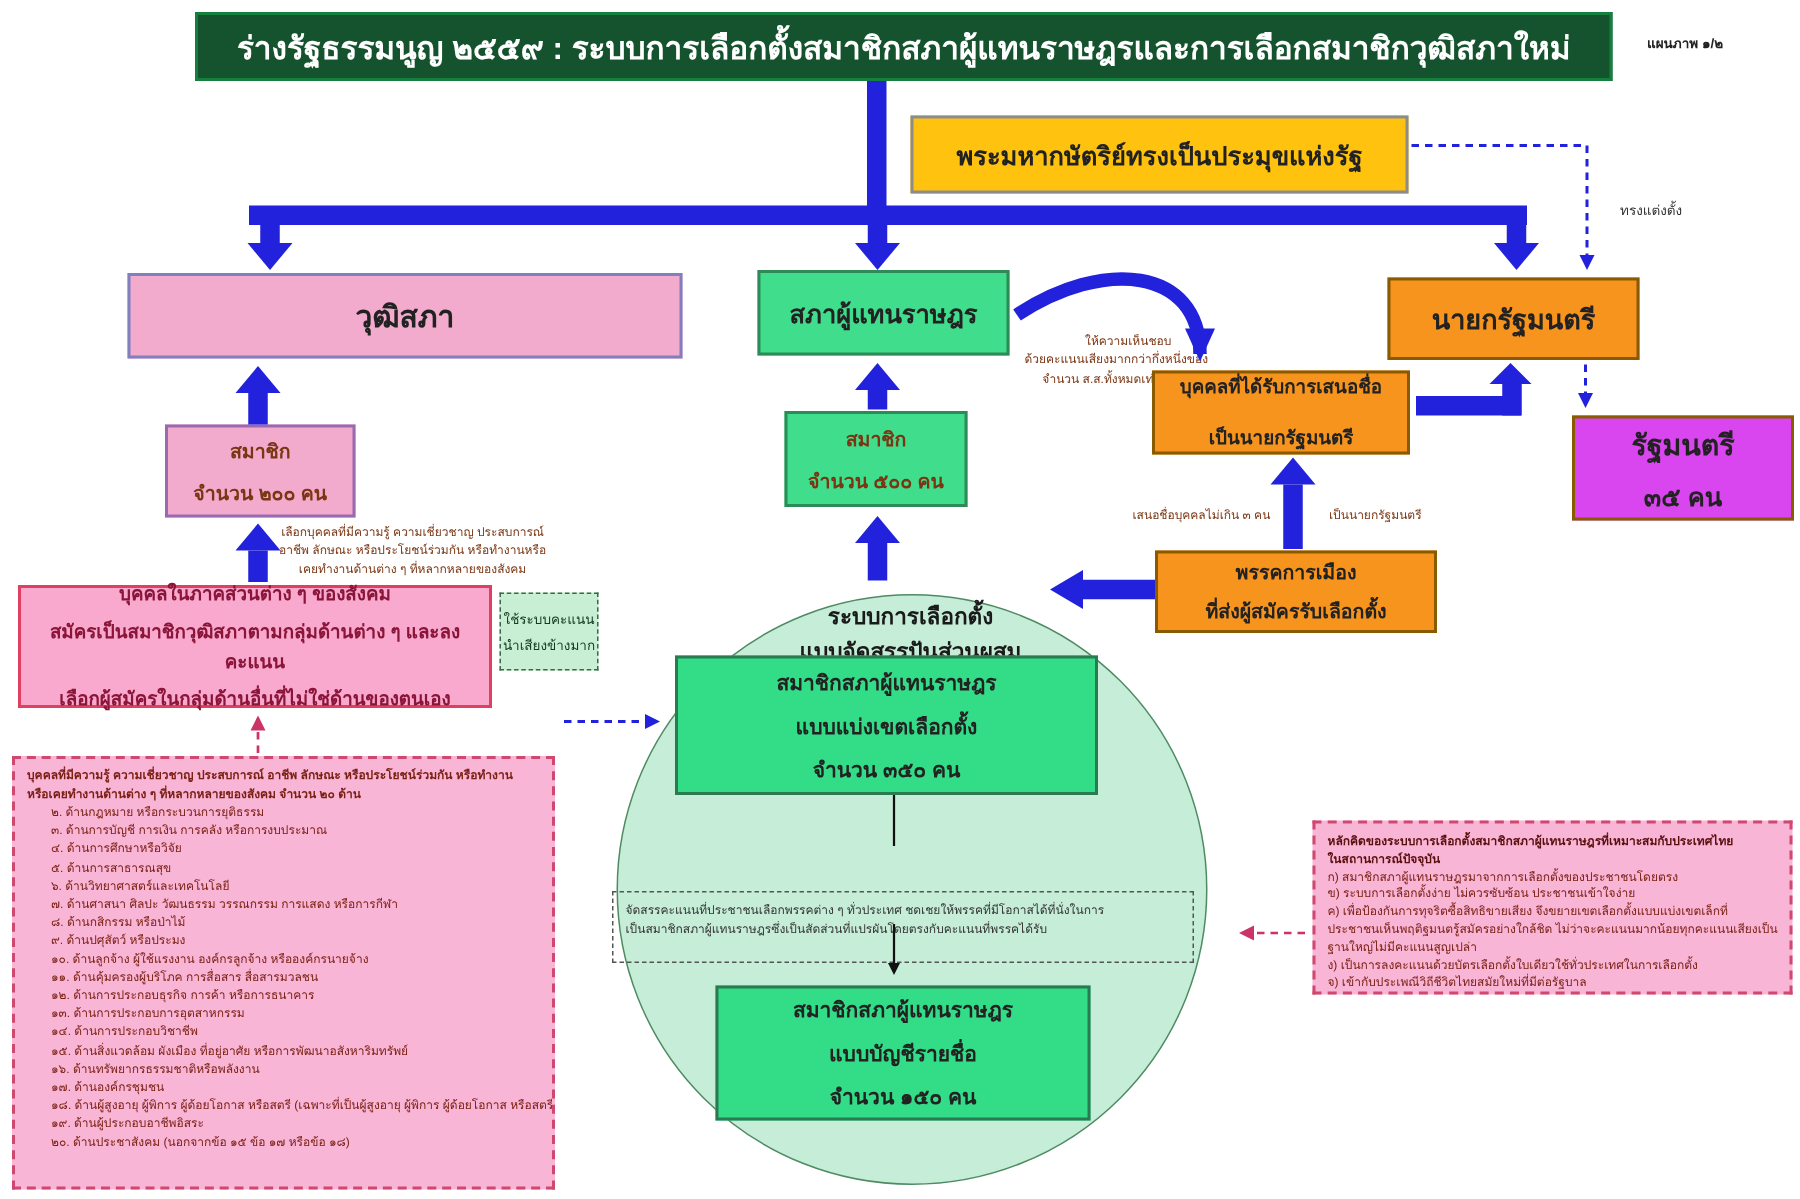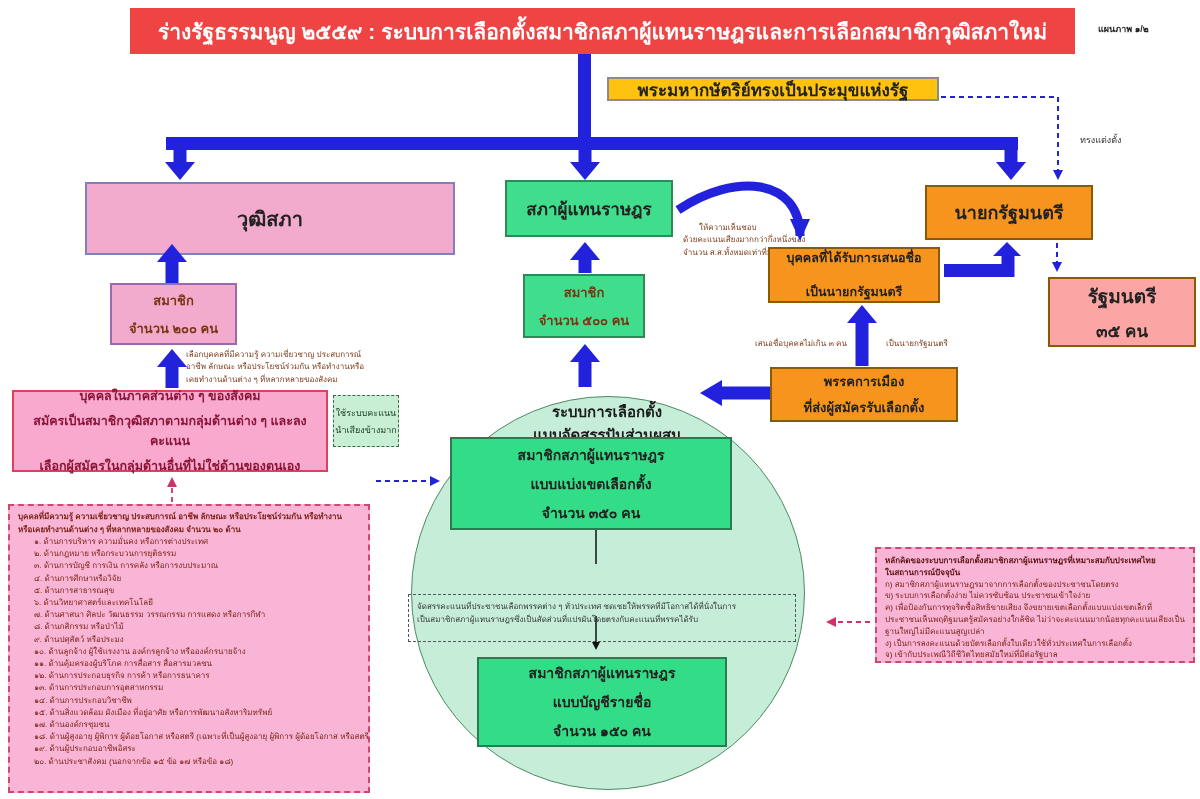--- a/index.html
+++ b/index.html
@@ -1,47 +1,47 @@
 <!DOCTYPE html>
 <html><head>
 <meta charset="utf-8">
 <style>
   html,body{margin:0;padding:0;background:#ffffff;}
   body{font-family:"Liberation Sans","DejaVu Sans",sans-serif;}
   #canvas{position:relative;width:1200px;height:799px;background:#ffffff;overflow:hidden;}
   .abs{position:absolute;}
   .box{box-sizing:border-box;display:flex;flex-direction:column;align-items:center;justify-content:center;text-align:center;}
-  .title-banner{left:130px;top:8px;width:945px;height:46px;background:#ef4444;border:2px solid #ef4444;color:#ffffff;font-size:21px;font-weight:bold;}
+  .title-banner{left:130px;top:8px;width:945px;height:46px;background:#14532d;border:2px solid #15803d;color:#ffffff;font-size:21px;font-weight:bold;}
   .corner{left:1098px;top:22px;font-size:9px;font-weight:bold;color:#222;}
-  .king{left:607px;top:77px;width:332px;height:24px;background:#FFC20E;border:2px solid #8C8C8C;color:#222;font-size:17px;font-weight:bold;}
-  .senate{left:85px;top:182px;width:370px;height:73px;background:#F2AACD;border:2px solid #8080C0;color:#222;font-size:20px;font-weight:bold;}
+  .king{left:607px;top:77px;width:332px;height:52px;background:#FFC20E;border:2px solid #8C8C8C;color:#222;font-size:17px;font-weight:bold;}
+  .senate{left:85px;top:182px;width:370px;height:57px;background:#F2AACD;border:2px solid #8080C0;color:#222;font-size:20px;font-weight:bold;}
   .house{left:505px;top:180px;width:168px;height:57px;background:#3FDD8C;border:2px solid #2E8B57;color:#222;font-size:17px;font-weight:bold;font-family:Liberation Serif, serif;}
   .pmbox{left:925px;top:185px;width:168px;height:55px;background:#F7941E;border:2px solid #8A5A00;color:#222;font-size:18px;font-weight:bold;}
   .sen-members{left:110px;top:283px;width:127px;height:62px;background:#F2AACD;border:2px solid #9A6AB0;color:#7A3512;font-size:13px;font-weight:bold;gap:7px;}
   .hou-members{left:523px;top:274px;width:122px;height:64px;background:#3FDD8C;border:2px solid #2E8B57;color:#7A3512;font-size:13px;font-weight:bold;gap:7px;}
   .nominee{left:768px;top:247px;width:172px;height:56px;background:#F7941E;border:2px solid #8A5A00;color:#222;font-size:12.5px;font-weight:bold;gap:14px;}
-  .ministers{left:1048px;top:277px;width:148px;height:70px;background:#fca5a5;border:2px solid #8A5A00;color:#222;gap:6px;}
+  .ministers{left:1048px;top:277px;width:148px;height:70px;background:#d946ef;border:2px solid #8A5A00;color:#222;gap:6px;}
   .ministers .l1{font-size:19px;font-weight:bold;}
   .ministers .l2{font-size:17px;font-weight:bold;}
   .party{left:770px;top:367px;width:188px;height:55px;background:#F7941E;border:2px solid #8A5A00;color:#222;font-size:13px;font-weight:bold;gap:5px;}
   .sector{left:12px;top:390px;width:316px;height:82px;background:#F9A8CE;border:2px solid #E04060;color:#8A1538;font-size:12.5px;font-weight:bold;gap:5px;}
   .majority{left:333px;top:395px;width:66px;height:52px;background:#C8EFD4;border:1.5px dashed #3A6A4A;color:#143A22;font-size:9px;font-weight:normal;gap:3px;}
   .circle{left:411px;top:396px;width:392px;height:392px;border-radius:50%;background:#C5EDD8;border:1.5px solid #4E8B62;}
   .circle-title{left:411px;top:400px;width:392px;text-align:center;color:#1a1a1a;font-size:15px;font-weight:600;line-height:1.55;}
   .constituency{left:450px;top:437px;width:282px;height:93px;background:#33DD88;border:2px solid #2A7A52;color:#222;font-size:14px;font-weight:bold;gap:7px;}
   .allocation{left:408px;top:594px;width:388px;height:48px;border:1.5px dashed #555;color:#333;font-size:8px;box-sizing:border-box;padding:6px 8px;line-height:1.6;text-align:left;}
   .allocation div{white-space:nowrap;overflow:hidden;}
   .partylist{left:477px;top:657px;width:250px;height:90px;background:#33DD88;border:2px solid #2A7A52;color:#222;font-size:14px;font-weight:bold;gap:7px;}
   .grouplist{left:8px;top:504px;width:362px;height:289px;background:#F9B5D5;border:2px dashed #D04870;box-sizing:border-box;padding:5px 8px;color:#7A2014;font-size:8px;overflow:hidden;}
   .grouplist .hdr{font-weight:bold;line-height:12.5px;white-space:nowrap;}
   .grouplist .itm{line-height:12.2px;padding-left:16px;white-space:nowrap;}
   .principles{left:875px;top:547px;width:320px;height:116px;background:#F9B5D5;border:2px dashed #D04870;box-sizing:border-box;padding:6px 8px;color:#7A2014;font-size:8px;overflow:hidden;}
   .principles div{line-height:11.8px;white-space:nowrap;}
   .principles .hdr{font-weight:bold;color:#5A0F0F;}
-  .note{font-size:8px;color:#7A3512;line-height:1.55;}
+  .note{font-size:8px;color:#7A3512;line-height:1.55;text-align:center;}
   .note div{white-space:nowrap;}
   .appoint{left:1080px;top:133px;font-size:9px;color:#333;}
   svg.overlay{position:absolute;left:0;top:0;width:1200px;height:799px;pointer-events:none;}
 </style>
 </head>
 <body>
 
 <div id="canvas">
 
   <div class="abs note" style="left:683px;top:222px;">
@@ -118,35 +118,35 @@
   </div>
   <div class="abs box partylist">
     <div>สมาชิกสภาผู้แทนราษฎร</div>
     <div>แบบบัญชีรายชื่อ</div>
     <div>จำนวน ๑๕๐ คน</div>
   </div>
 
   <div class="abs grouplist">
     <div class="hdr">บุคคลที่มีความรู้ ความเชี่ยวชาญ ประสบการณ์ อาชีพ ลักษณะ หรือประโยชน์ร่วมกัน หรือทำงาน</div>
     <div class="hdr">หรือเคยทำงานด้านต่าง ๆ ที่หลากหลายของสังคม จำนวน ๒๐ ด้าน</div>
-    <div class="itm">๑. ด้านการบริหาร ความมั่นคง หรือการต่างประเทศ</div>
     <div class="itm">๒. ด้านกฎหมาย หรือกระบวนการยุติธรรม</div>
     <div class="itm">๓. ด้านการบัญชี การเงิน การคลัง หรือการงบประมาณ</div>
     <div class="itm">๔. ด้านการศึกษาหรือวิจัย</div>
     <div class="itm">๕. ด้านการสาธารณสุข</div>
     <div class="itm">๖. ด้านวิทยาศาสตร์และเทคโนโลยี</div>
     <div class="itm">๗. ด้านศาสนา ศิลปะ วัฒนธรรม วรรณกรรม การแสดง หรือการกีฬา</div>
     <div class="itm">๘. ด้านกสิกรรม หรือป่าไม้</div>
     <div class="itm">๙. ด้านปศุสัตว์ หรือประมง</div>
     <div class="itm">๑๐. ด้านลูกจ้าง ผู้ใช้แรงงาน องค์กรลูกจ้าง หรือองค์กรนายจ้าง</div>
     <div class="itm">๑๑. ด้านคุ้มครองผู้บริโภค การสื่อสาร สื่อสารมวลชน</div>
     <div class="itm">๑๒. ด้านการประกอบธุรกิจ การค้า หรือการธนาคาร</div>
     <div class="itm">๑๓. ด้านการประกอบการอุตสาหกรรม</div>
     <div class="itm">๑๔. ด้านการประกอบวิชาชีพ</div>
     <div class="itm">๑๕. ด้านสิ่งแวดล้อม ผังเมือง ที่อยู่อาศัย หรือการพัฒนาอสังหาริมทรัพย์</div>
+    <div class="itm">๑๖. ด้านทรัพยากรธรรมชาติหรือพลังงาน</div>
     <div class="itm">๑๗. ด้านองค์กรชุมชน</div>
     <div class="itm">๑๘. ด้านผู้สูงอายุ ผู้พิการ ผู้ด้อยโอกาส หรือสตรี (เฉพาะที่เป็นผู้สูงอายุ ผู้พิการ ผู้ด้อยโอกาส หรือสตรี)</div>
     <div class="itm">๑๙. ด้านผู้ประกอบอาชีพอิสระ</div>
     <div class="itm">๒๐. ด้านประชาสังคม (นอกจากข้อ ๑๕ ข้อ ๑๗ หรือข้อ ๑๘)</div>
   </div>
 
   <div class="abs principles">
     <div class="hdr">หลักคิดของระบบการเลือกตั้งสมาชิกสภาผู้แทนราษฎรที่เหมาะสมกับประเทศไทย</div>
     <div class="hdr">ในสถานการณ์ปัจจุบัน</div>
     <div>ก) สมาชิกสภาผู้แทนราษฎรมาจากการเลือกตั้งของประชาชนโดยตรง</div>

